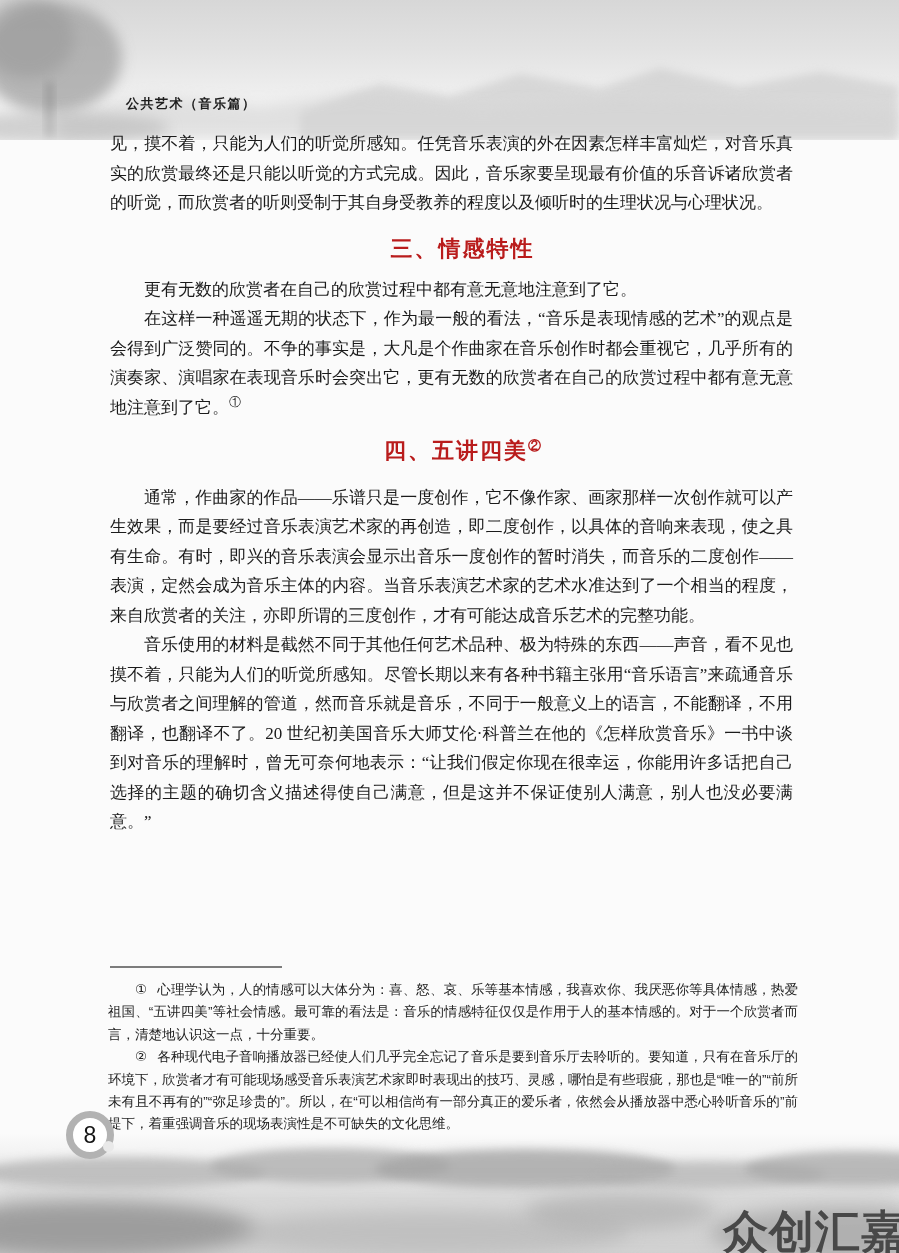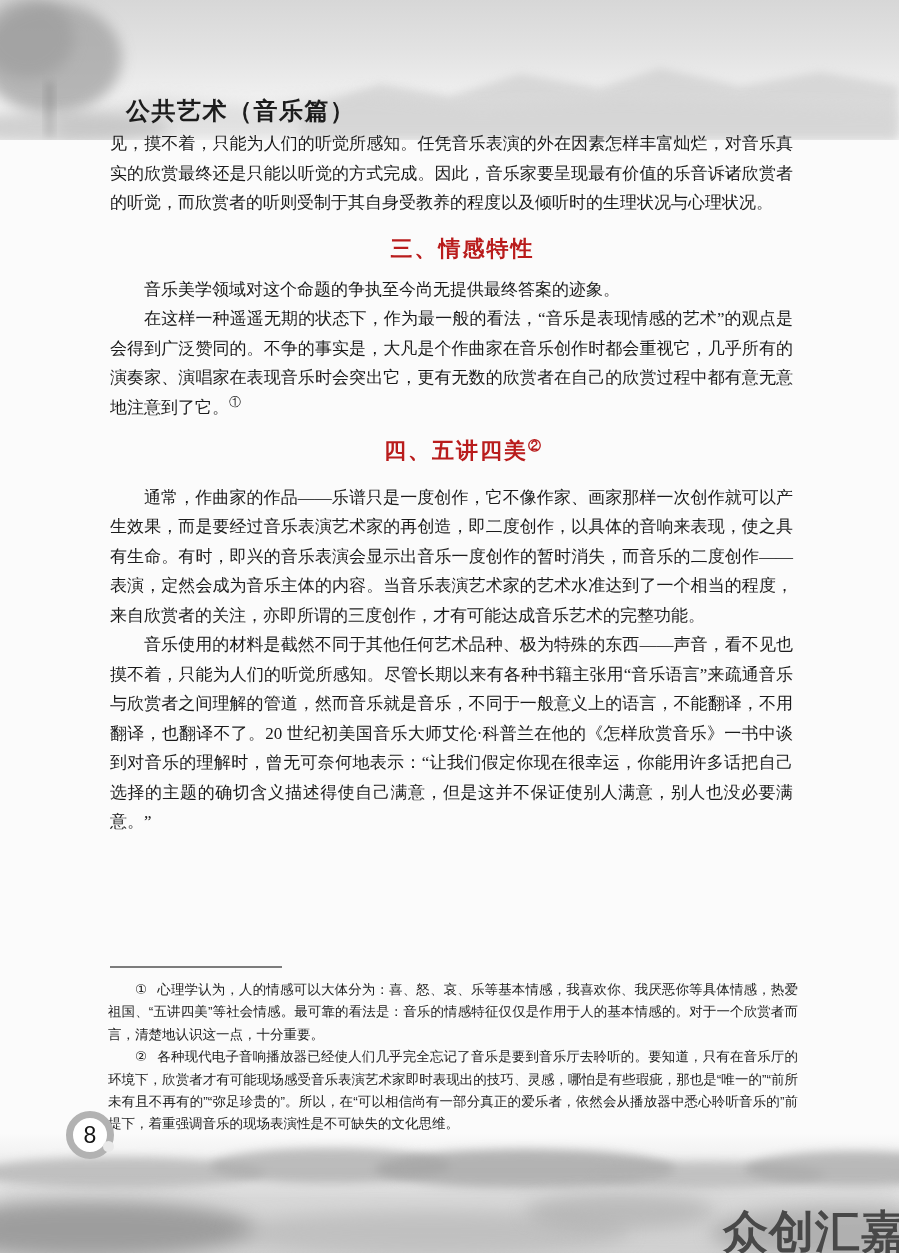--- a/index.html
+++ b/index.html
@@ -12,21 +12,21 @@
   }
   
   .top-decor{
     position:absolute;top:0;left:0;width:899px;height:140px;
     background:linear-gradient(to bottom,#d7d7d7 0%,#e2e2e2 35%,#f1f1f1 72%,#fbfbfb 100%);
   }
   .top-decor svg,.bottom-decor svg{display:block;width:100%;height:100%;}
   
   .header-title{
     position:absolute;left:126px;top:95px;
-    font-size:24px;font-weight:700;color:#1c1c1c;letter-spacing:1.5px;
+    font-size:13px;font-weight:700;color:#1c1c1c;letter-spacing:1.5px;
     z-index:3;
   }
   
   .text-col{
     position:absolute;left:110px;top:129px;width:683px;
     color:#1b1b1b;z-index:2;
     font-size:17px;line-height:29.5px;
     text-align:justify;
     font-family:Liberation Serif, serif;
   }
@@ -100,21 +100,21 @@
       <ellipse cx="55" cy="128" rx="115" ry="16" fill="#b7b7b7" opacity="0.6" filter="url(#b2)"></ellipse>
     </svg>
   </div>
 
   <div class="header-title">公共艺术（音乐篇）</div>
 
   <div class="text-col">
     <p class="intro">见，摸不着，只能为人们的听觉所感知。任凭音乐表演的外在因素怎样丰富灿烂，对音乐真实的欣赏最终还是只能以听觉的方式完成。因此，音乐家要呈现最有价值的乐音诉诸欣赏者的听觉，而欣赏者的听则受制于其自身受教养的程度以及倾听时的生理状况与心理状况。</p>
 
     <h2 class="sec"><span>三、情感特性</span><sup></sup></h2>
-    <p class="para">音乐美学领域对这个命题的争执至今尚无提供最终答案的迹象。</p>
+    <p class="para">更有无数的欣赏者在自己的欣赏过程中都有意无意地注意到了它。</p>
     <p class="para"><span>在这样一种遥遥无期的状态下，作为最一般的看法，“音乐是表现情感的艺术”的观点是会得到广泛赞同的。不争的事实是，大凡是个作曲家在音乐创作时都会重视它，几乎所有的演奏家、演唱家在表现音乐时会突出它，更有无数的欣赏者在自己的欣赏过程中都有意无意地注意到了它。</span><sup class="fn-ref">①</sup></p>
 
     <h2 class="sec mid"><span>四、五讲四美</span><sup>②</sup></h2>
     <p class="para">通常，作曲家的作品——乐谱只是一度创作，它不像作家、画家那样一次创作就可以产生效果，而是要经过音乐表演艺术家的再创造，即二度创作，以具体的音响来表现，使之具有生命。有时，即兴的音乐表演会显示出音乐一度创作的暂时消失，而音乐的二度创作——表演，定然会成为音乐主体的内容。当音乐表演艺术家的艺术水准达到了一个相当的程度，来自欣赏者的关注，亦即所谓的三度创作，才有可能达成音乐艺术的完整功能。</p>
 
     <p class="para">音乐使用的材料是截然不同于其他任何艺术品种、极为特殊的东西——声音，看不见也摸不着，只能为人们的听觉所感知。尽管长期以来有各种书籍主张用“音乐语言”来疏通音乐与欣赏者之间理解的管道，然而音乐就是音乐，不同于一般意义上的语言，不能翻译，不用翻译，也翻译不了。20 世纪初美国音乐大师艾伦·科普兰在他的《怎样欣赏音乐》一书中谈到对音乐的理解时，曾无可奈何地表示：“让我们假定你现在很幸运，你能用许多话把自己选择的主题的确切含义描述得使自己满意，但是这并不保证使别人满意，别人也没必要满意。”</p>
   </div>
 
   <div class="footnote-rule"></div>
   <div class="footnotes">

